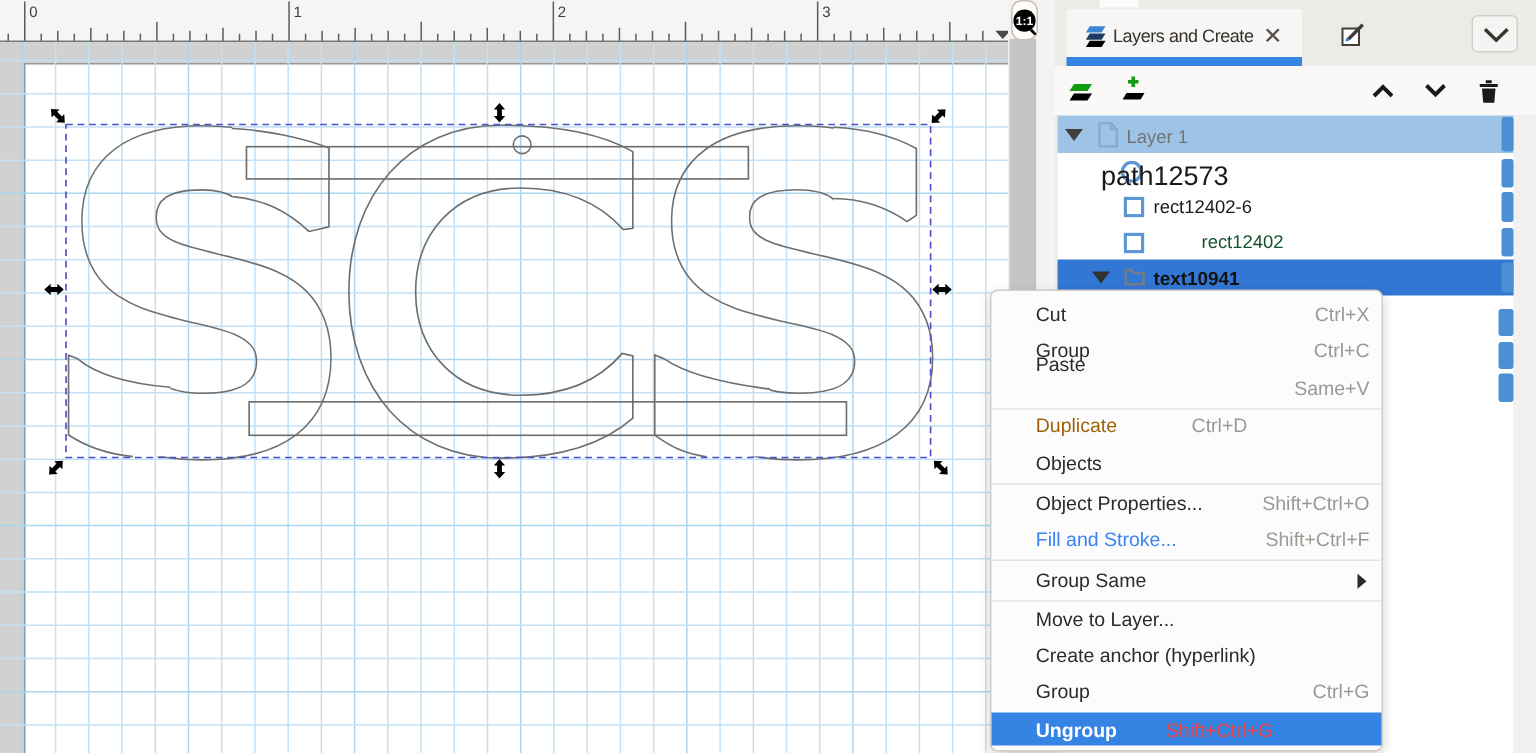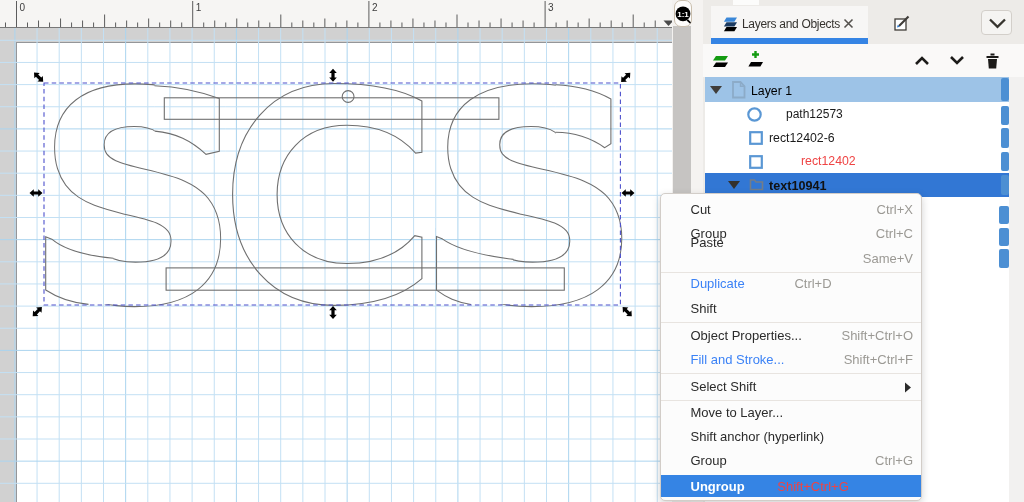--- a/index.html
+++ b/index.html
@@ -245,21 +245,21 @@
 
   <div class="abs" style="left:733px;top:0;width:26px;height:5px;background:#fcfcfb;"></div>
   <div class="abs" style="left:711px;top:6px;width:157px;height:32px;background:#f7f6f5;"></div>
   <div class="abs" style="left:711px;top:38px;width:157px;height:6px;background:#3584e4;"></div>
 
   <svg class="abs" style="left:722px;top:16px;" width="18" height="17">
     <path d="M4.5,1.5 h10.5 l-2.6,4.2 h-10.5 z" fill="#3a87d8"></path>
     <path d="M4.5,6.3 h10.5 l-2.6,4.2 h-10.5 z" fill="#1c3c63"></path>
     <path d="M4.5,11.1 h10.5 l-2.6,4.2 h-10.5 z" fill="#000"></path>
   </svg>
-  <div class="abs" style="left:742px;top:17px;font-size:12px;letter-spacing:-0.3px;color:#35322e;">Layers and Objects</div>
+  <div class="abs" style="left:742px;top:17px;font-size:12px;letter-spacing:-0.3px;color:#35322e;">Layers and Create</div>
   <svg class="abs" style="left:843px;top:18px;" width="11" height="11">
       <path d="M1.5,1.5 L9.5,9.5 M9.5,1.5 L1.5,9.5" stroke="#55524e" stroke-width="1.6"></path>
     </svg>
 
   <svg class="abs" style="left:893px;top:14px;" width="18" height="18">
     <rect x="2" y="5" width="11" height="11" fill="#fff" stroke="#3f3c38" stroke-width="1.3"></rect>
     <path d="M15.5,2.5 L6,12" stroke="#3f3c38" stroke-width="2.2"></path>
     <path d="M6.8,12.8 l-2.8,0.8 l0.8,-2.8 z" fill="#2a78d0"></path>
   </svg>
 
@@ -292,36 +292,36 @@
   <div class="abs" style="left:1009px;top:77px;width:15px;height:425px;background:#f2f1f0;"></div>
 
   <div class="abs" style="left:705px;top:77px;width:304px;height:24.5px;background:#9dc3e7;"></div>
   <svg class="abs" style="left:709px;top:85px;" width="15" height="10">
       <path d="M1,1 h12 l-6,8 z" fill="#403d3a"></path>
     </svg>
   <svg class="abs" style="left:732px;top:81px;" width="14" height="18">
     <path d="M1,1 h7.5 l4,4.3 v11.2 h-11.5 z" fill="none" stroke="#8cabc8" stroke-width="1.8"></path>
     <path d="M8.5,1 v4.3 h4" fill="none" stroke="#8cabc8" stroke-width="1.4"></path>
   </svg>
-  <div class="abs" style="left:751px;top:83.5px;font-size:12.3px;color:#000000;text-align:center;">Layer 1</div>
+  <div class="abs" style="left:751px;top:83.5px;font-size:12.3px;color:#737373;text-align:center;">Layer 1</div>
 
   <div class="abs" style="left:747px;top:106.5px;font-size:0;"><svg width="15" height="15">
         <circle cx="7.5" cy="7.5" r="6.2" fill="none" stroke="#5a97d4" stroke-width="2.2"></circle>
       </svg></div>
-  <div class="abs" style="left:786px;top:107px;font-size:12px;color:#1a1a1a;">path12573</div>
+  <div class="abs" style="left:734px;top:107px;font-size:18px;color:#1a1a1a;">path12573</div>
 
   <div class="abs" style="left:749px;top:131px;font-size:0;"><svg width="14" height="14">
         <rect x="1.2" y="1.2" width="11.6" height="11.6" fill="none" stroke="#5a97d4" stroke-width="2.2"></rect>
       </svg></div>
   <div class="abs" style="left:769px;top:131px;font-size:12.3px;color:#1a1a1a;">rect12402-6</div>
 
   <div class="abs" style="left:749px;top:155px;font-size:0;"><svg width="14" height="14">
         <rect x="1.2" y="1.2" width="11.6" height="11.6" fill="none" stroke="#5a97d4" stroke-width="2.2"></rect>
       </svg></div>
-  <div class="abs" style="left:769px;top:154px;font-size:12.3px;color:#ef4444;padding-left:32px;">rect12402</div>
+  <div class="abs" style="left:769px;top:154px;font-size:12.3px;color:#14532d;padding-left:32px;">rect12402</div>
 
   <div class="abs" style="left:705px;top:172.5px;width:304px;height:24px;background:#3277d4;"></div>
   <svg class="abs" style="left:727px;top:180px;" width="15" height="10">
       <path d="M1,1 h12 l-6,8 z" fill="#33312e"></path>
     </svg>
   <svg class="abs" style="left:749px;top:177px;" width="15" height="14">
     <path d="M1.5,3 h4 l1.5,2 h6.5 v7.5 h-12 z" fill="none" stroke="#747d88" stroke-width="1.6"></path>
   </svg>
   <div class="abs" style="left:769px;top:179px;font-size:12.6px;font-weight:bold;color:#111;">text10941</div>
 
@@ -336,36 +336,36 @@
 
   <div class="abs" id="menu" style="left:659.5px;top:192.5px;width:262px;height:308.5px;background:#fcfcfc;border:1px solid #d2cdc8;border-radius:5px;box-shadow:0 3px 8px rgba(0,0,0,0.18);"></div>
   <div id="menuitems">
       <div class="abs" style="left:690.5px;top:198px;width:200px;height:24px;line-height:24px;font-size:13px;font-weight:normal;color:#2b2b2b;">Cut</div>
       <div class="abs" style="left:713px;top:198px;width:200px;height:24px;line-height:24px;font-size:13px;color:#9b9994;text-align:right;">Ctrl+X</div>
       <div class="abs" style="left:690.5px;top:222.4px;width:200px;height:24px;line-height:24px;font-size:13px;font-weight:normal;color:#2b2b2b;">Group</div>
       <div class="abs" style="left:713px;top:222.4px;width:200px;height:24px;line-height:24px;font-size:13px;color:#9b9994;text-align:right;">Ctrl+C</div>
       <div class="abs" style="left:690.5px;top:231px;width:200px;height:24px;line-height:24px;font-size:13px;font-weight:normal;color:#2b2b2b;">Paste</div>
       <div class="abs" style="left:713px;top:246.60000000000002px;width:200px;height:24px;line-height:24px;font-size:13px;color:#9b9994;text-align:right;">Same+V</div>
       <div class="abs" style="left:660.5px;top:271.5px;width:260px;height:1px;background:#e8e4e0;"></div>
-      <div class="abs" style="left:690.5px;top:272.4px;width:200px;height:24px;line-height:24px;font-size:13px;font-weight:normal;color:#3b82f6;">Duplicate</div>
+      <div class="abs" style="left:690.5px;top:272.4px;width:200px;height:24px;line-height:24px;font-size:13px;font-weight:normal;color:#a16207;">Duplicate</div>
       <div class="abs" style="left:713px;top:272.4px;width:200px;height:24px;line-height:24px;font-size:13px;color:#9b9994;text-align:center;">Ctrl+D</div>
-      <div class="abs" style="left:690.5px;top:296.8px;width:200px;height:24px;line-height:24px;font-size:13px;font-weight:normal;color:#2b2b2b;">Shift</div>
+      <div class="abs" style="left:690.5px;top:296.8px;width:200px;height:24px;line-height:24px;font-size:13px;font-weight:normal;color:#2b2b2b;">Objects</div>
       <div class="abs" style="left:660.5px;top:321.5px;width:260px;height:1px;background:#e8e4e0;"></div>
       <div class="abs" style="left:690.5px;top:323.8px;width:200px;height:24px;line-height:24px;font-size:13px;font-weight:normal;color:#2b2b2b;">Object Properties...</div>
       <div class="abs" style="left:713px;top:323.8px;width:200px;height:24px;line-height:24px;font-size:13px;color:#9b9994;text-align:right;">Shift+Ctrl+O</div>
       <div class="abs" style="left:690.5px;top:348px;width:200px;height:24px;line-height:24px;font-size:13px;font-weight:normal;color:#3b82f6;">Fill and Stroke...</div>
       <div class="abs" style="left:713px;top:348px;width:200px;height:24px;line-height:24px;font-size:13px;color:#9b9994;text-align:right;">Shift+Ctrl+F</div>
       <div class="abs" style="left:660.5px;top:373px;width:260px;height:1px;background:#e8e4e0;"></div>
-      <div class="abs" style="left:690.5px;top:374.8px;width:200px;height:24px;line-height:24px;font-size:13px;font-weight:normal;color:#2b2b2b;">Select Shift</div>
+      <div class="abs" style="left:690.5px;top:374.8px;width:200px;height:24px;line-height:24px;font-size:13px;font-weight:normal;color:#2b2b2b;">Group Same</div>
       <svg class="abs" style="left:904px;top:381.8px;" width="8" height="11">
         <path d="M1,0.5 L7,5.5 L1,10.5 z" fill="#2b2b2b"></path>
       </svg>
       <div class="abs" style="left:660.5px;top:400px;width:260px;height:1px;background:#e8e4e0;"></div>
       <div class="abs" style="left:690.5px;top:401px;width:200px;height:24px;line-height:24px;font-size:13px;font-weight:normal;color:#2b2b2b;">Move to Layer...</div>
-      <div class="abs" style="left:690.5px;top:425px;width:200px;height:24px;line-height:24px;font-size:13px;font-weight:normal;color:#2b2b2b;">Shift anchor (hyperlink)</div>
+      <div class="abs" style="left:690.5px;top:425px;width:200px;height:24px;line-height:24px;font-size:13px;font-weight:normal;color:#2b2b2b;">Create anchor (hyperlink)</div>
       <div class="abs" style="left:690.5px;top:449.3px;width:200px;height:24px;line-height:24px;font-size:13px;font-weight:normal;color:#2b2b2b;">Group</div>
       <div class="abs" style="left:713px;top:449.3px;width:200px;height:24px;line-height:24px;font-size:13px;color:#9b9994;text-align:right;">Ctrl+G</div>
       <div class="abs" style="left:660.5px;top:475.4px;width:260px;height:21.8px;background:#3584e4;"></div>
       <div class="abs" style="left:690.5px;top:475px;width:200px;height:14px;line-height:24px;font-size:13px;font-weight:bold;color:#ffffff;">Ungroup</div>
       <div class="abs" style="left:713px;top:475px;width:200px;height:40px;line-height:24px;font-size:13px;color:#ef4444;text-align:center;">Shift+Ctrl+G</div>
     </div>
 
 </div>
 
 </body></html>

